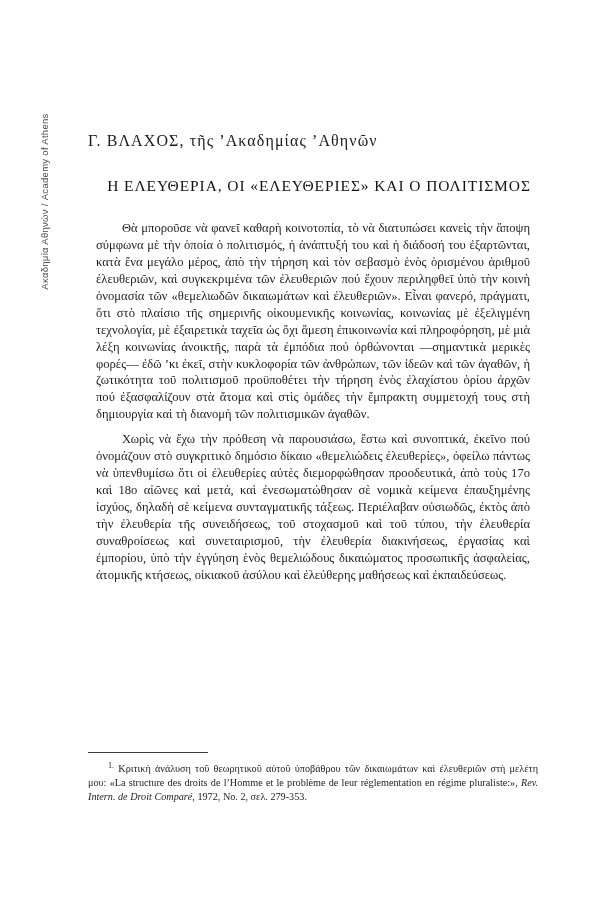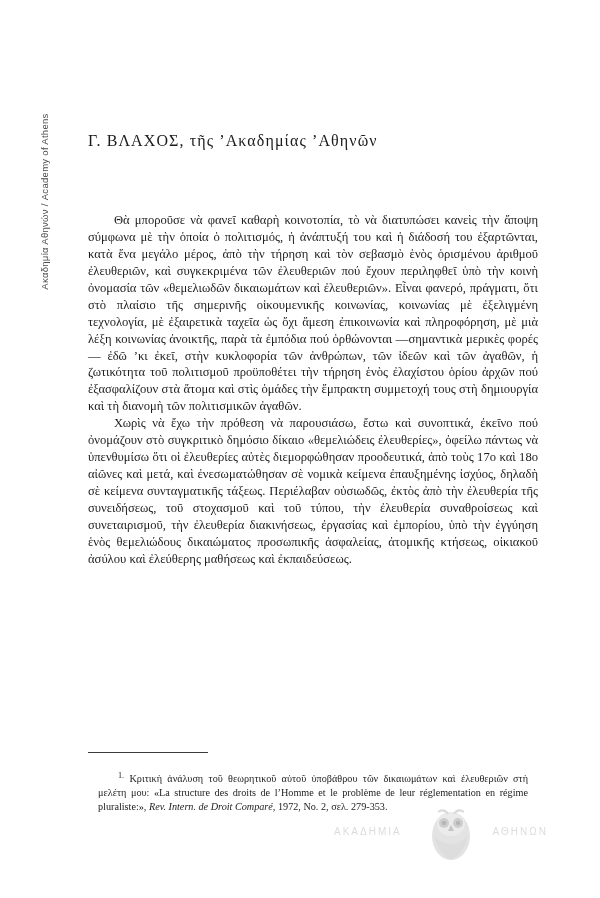--- a/index.html
+++ b/index.html
@@ -76,21 +76,21 @@
     left: 88px;
     top: 212px;
     width: 450px;
     font-size: 12.6px;
     line-height: 1.345;
     text-align: justify;
     text-justify: inter-word;
     color: #1d1d1d;
   }
   .body-text p {
-    margin: 0;
+    margin: 8px;
     text-indent: 26px;
     hyphens: auto;
   }
 
   
   .footnote-rule {
     position: absolute;
     left: 88px;
     top: 752px;
     width: 120px;
@@ -100,21 +100,21 @@
     position: absolute;
     left: 88px;
     top: 760px;
     width: 450px;
     font-size: 10.2px;
     line-height: 1.36;
     text-align: justify;
     color: #222;
   }
   .footnote p {
-    margin: 10px;
+    margin: 0;
     text-indent: 20px;
   }
   .footnote .num {
     font-size: 8.2px;
     vertical-align: super;
   }
   .footnote em {
     font-style: italic;
   }
 
@@ -164,48 +164,33 @@
 <div class="page">
 
   <div class="side-label">
     <span>Ακαδημία Αθηνών / Academy of Athens</span>
   </div>
 
   <div class="author-line">
     <span class="name">Γ. ΒΛΑΧΟΣ, τῆς ’Ακαδημίας ’Αθηνῶν</span>
   </div>
 
+  <div class="title">Η ΕΛΕΥΘΕΡΙΑ, ΟΙ «ΕΛΕΥΘΕΡΙΕΣ» ΚΑΙ Ο ΠΟΛΙΤΙΣΜΟΣ</div>
 
   <div class="body-text">
     <p>Θὰ μποροῦσε νὰ φανεῖ καθαρὴ κοινοτοπία, τὸ νὰ διατυπώσει κανεὶς τὴν ἄποψη σύμφωνα μὲ τὴν ὁποία ὁ πολιτισμός, ἡ ἀνάπτυξή του καὶ ἡ διάδοσή του ἐξαρτῶνται, κατὰ ἕνα μεγάλο μέρος, ἀπὸ τὴν τήρηση καὶ τὸν σεβασμὸ ἑνὸς ὁρισμένου ἀριθμοῦ ἐλευθεριῶν, καὶ συγκεκριμένα τῶν ἐλευθεριῶν πού ἔχουν περιληφθεῖ ὑπὸ τὴν κοινὴ ὀνομασία τῶν «θεμελιωδῶν δικαιωμάτων καὶ ἐλευθεριῶν». Εἶναι φανερό, πράγματι, ὅτι στὸ πλαίσιο τῆς σημερινῆς οἰκουμενικῆς κοινωνίας, κοινωνίας μὲ ἐξελιγμένη τεχνολογία, μὲ ἐξαιρετικὰ ταχεῖα ὡς ὄχι ἄμεση ἐπικοινωνία καὶ πληροφόρηση, μὲ μιὰ λέξη κοινωνίας ἀνοικτῆς, παρὰ τὰ ἐμπόδια πού ὀρθώνονται —σημαντικὰ μερικὲς φορές— ἐδῶ ’κι ἐκεῖ, στὴν κυκλοφορία τῶν ἀνθρώπων, τῶν ἰδεῶν καὶ τῶν ἀγαθῶν, ἡ ζωτικότητα τοῦ πολιτισμοῦ προϋποθέτει τὴν τήρηση ἑνὸς ἐλαχίστου ὁρίου ἀρχῶν πού ἐξασφαλίζουν στὰ ἄτομα καὶ στὶς ὁμάδες τὴν ἔμπρακτη συμμετοχή τους στὴ δημιουργία καὶ τὴ διανομὴ τῶν πολιτισμικῶν ἀγαθῶν.</p>
     <p>Χωρὶς νὰ ἔχω τὴν πρόθεση νὰ παρουσιάσω, ἔστω καὶ συνοπτικά, ἐκεῖνο πού ὀνομάζουν στὸ συγκριτικὸ δημόσιο δίκαιο «θεμελιώδεις ἐλευθερίες», ὀφείλω πάντως νὰ ὑπενθυμίσω ὅτι οἱ ἐλευθερίες αὐτὲς διεμορφώθησαν προοδευτικά, ἀπὸ τοὺς 17ο καὶ 18ο αἰῶνες καὶ μετά, καὶ ἐνεσωματώθησαν σὲ νομικὰ κείμενα ἐπαυξημένης ἰσχύος, δηλαδὴ σὲ κείμενα συνταγματικῆς τάξεως. Περιέλαβαν οὐσιωδῶς, ἐκτὸς ἀπὸ τὴν ἐλευθερία τῆς συνειδήσεως, τοῦ στοχασμοῦ καὶ τοῦ τύπου, τὴν ἐλευθερία συναθροίσεως καὶ συνεταιρισμοῦ, τὴν ἐλευθερία διακινήσεως, ἐργασίας καὶ ἐμπορίου, ὑπὸ τὴν ἐγγύηση ἑνὸς θεμελιώδους δικαιώματος προσωπικῆς ἀσφαλείας, ἀτομικῆς κτήσεως, οἰκιακοῦ ἀσύλου καὶ ἐλεύθερης μαθήσεως καὶ ἐκπαιδεύσεως.</p>
   </div>
 
   <div class="footnote-rule"></div>
 
   <div class="footnote">
     <p>
       <span class="num">1.</span>
       <span>Κριτικὴ ἀνάλυση τοῦ θεωρητικοῦ αὐτοῦ ὑποβάθρου τῶν δικαιωμάτων καὶ ἐλευθεριῶν στὴ μελέτη μου: «La structure des droits de l’Homme et le problème de leur réglementation en régime pluraliste:»,</span>
       <em>Rev. Intern. de Droit Comparé,</em>
       <span>1972, No. 2, σελ. 279-353.</span>
     </p>
   </div>
 
-  <div class="seal">
-    <div class="txt left">ΑΚΑΔΗΜΙΑ</div>
-    <div class="txt right">ΑΘΗΝΩΝ</div>
-    <svg class="emblem" viewBox="0 0 54 58">
-      <ellipse cx="27" cy="30" rx="19" ry="24" fill="#c9c9c9"></ellipse>
-      <ellipse cx="27" cy="18" rx="14" ry="12" fill="#d8d8d8"></ellipse>
-      <circle cx="20" cy="17" r="5" fill="#9d9d9d"></circle>
-      <circle cx="34" cy="17" r="5" fill="#9d9d9d"></circle>
-      <circle cx="20" cy="17" r="2.2" fill="#6e6e6e"></circle>
-      <circle cx="34" cy="17" r="2.2" fill="#6e6e6e"></circle>
-      <polygon points="27,19 24,25 30,25" fill="#8a8a8a"></polygon>
-      <path d="M10 30 Q14 48 27 54 Q40 48 44 30 Q36 38 27 38 Q18 38 10 30 Z" fill="#bdbdbd"></path>
-      <path d="M14 6 Q20 2 24 8" stroke="#b5b5b5" stroke-width="2" fill="none"></path>
-      <path d="M40 6 Q34 2 30 8" stroke="#b5b5b5" stroke-width="2" fill="none"></path>
-    </svg>
-  </div>
 
 </div>
 <div class="page-edge"></div>
 
 </body></html>

